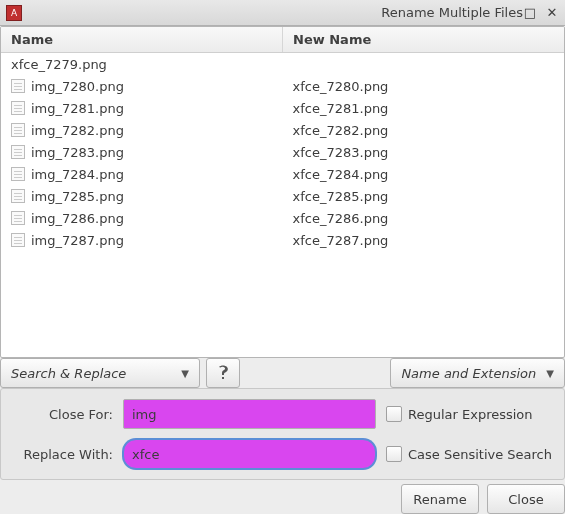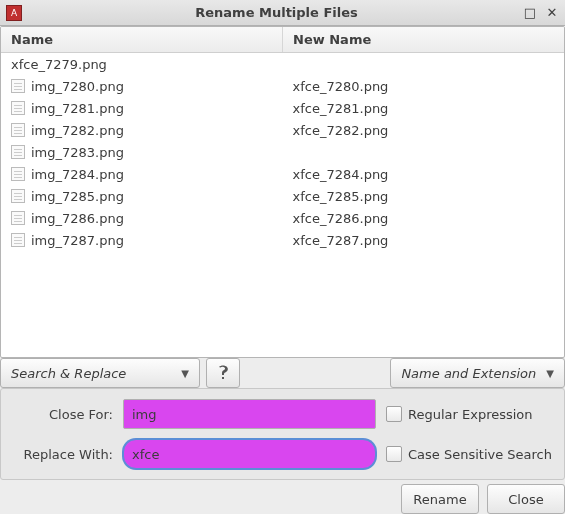--- a/index.html
+++ b/index.html
@@ -26,22 +26,22 @@
       border: 1px solid #802020;
       margin-right: 8px;
       display: flex;
       align-items: center;
       justify-content: center;
       font-size: 9px;
       color: white;
     }
     .titlebar-title {
       flex: 1;
-      text-align: center;
-      font-weight: bold;
+      text-align: right;
+      font-weight: normal;
       color: #404040;
     }
     .titlebar-controls { display: flex; gap: 8px; }
     .titlebar-btn {
       width: 14px; height: 14px;
       display: flex; align-items: center; justify-content: center;
       cursor: pointer;
       font-size: 13px;
       color: #404040;
     }
@@ -222,20 +222,23 @@
           </div>
           <div class="list-cell">
             <span>xfce_7282.png</span>
           </div>
         </div>
         <div class="list-row">
           <div class="list-cell">
             <span class="file-icon"></span>
             <span>img_7283.png</span>
           </div>
+          <div class="list-cell">
+            <span>xfce_7283.png</span>
+          </div>
         </div>
         <div class="list-row">
           <div class="list-cell">
             <span class="file-icon"></span>
             <span>img_7284.png</span>
           </div>
           <div class="list-cell">
             <span>xfce_7284.png</span>
           </div>
         </div>

